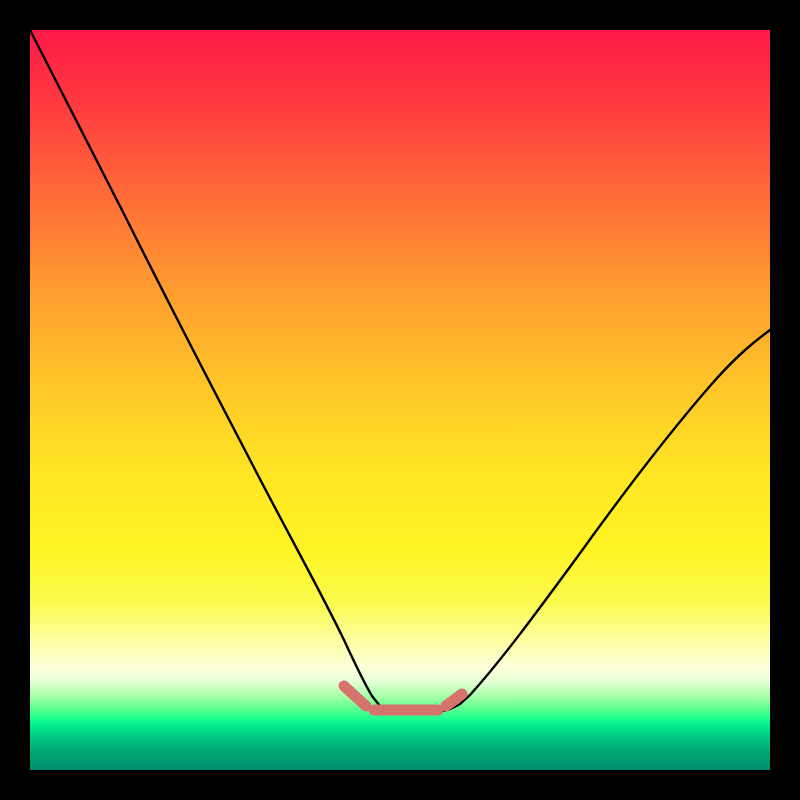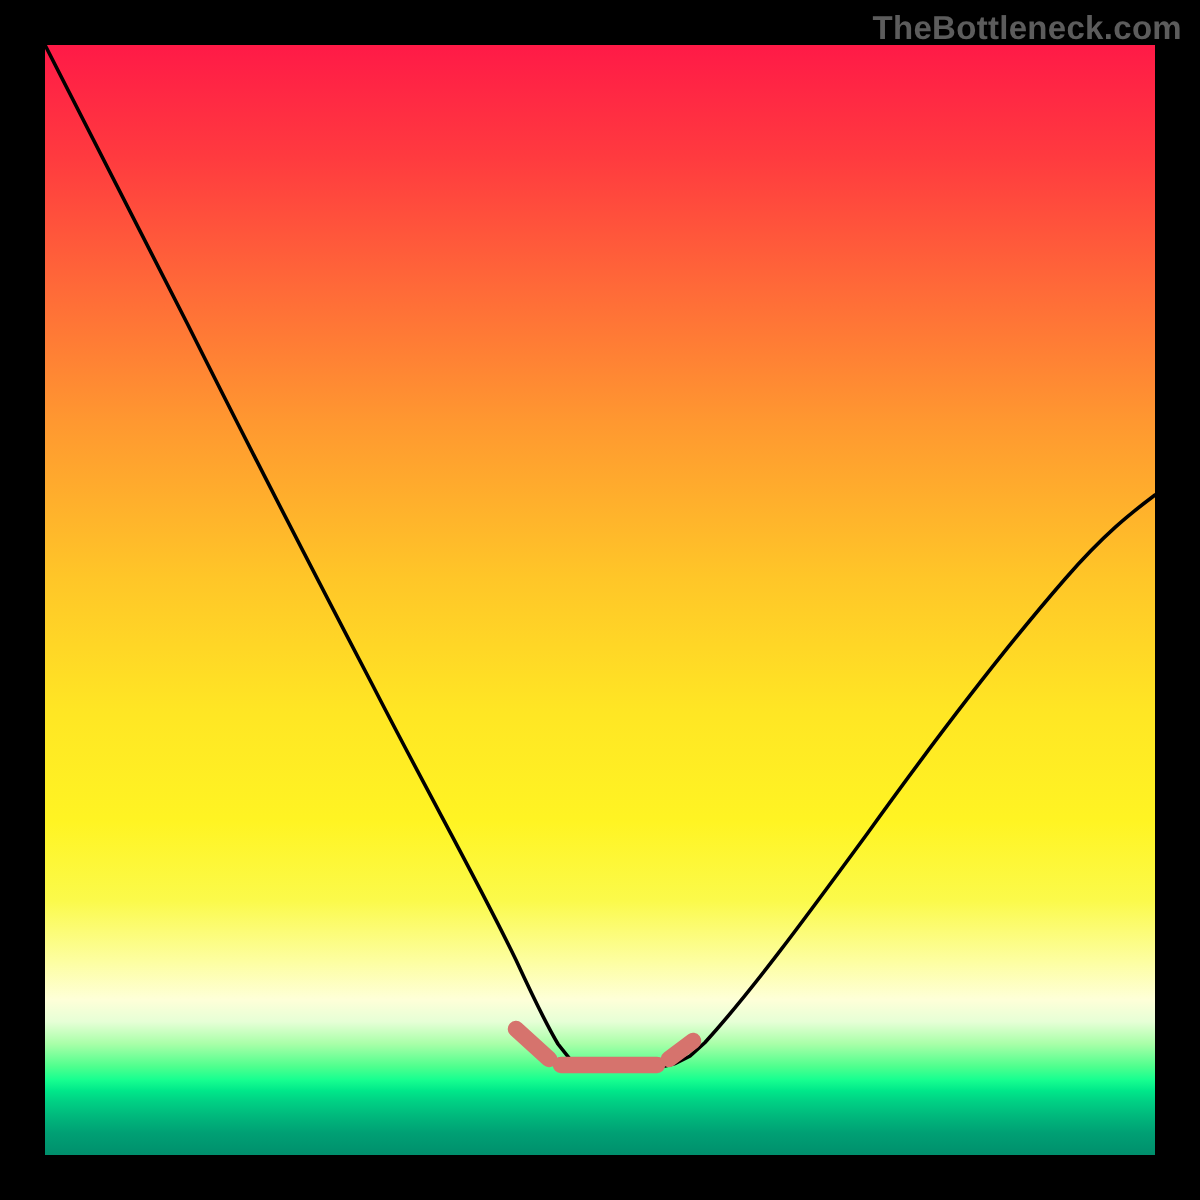--- a/index.html
+++ b/index.html
@@ -64,21 +64,20 @@
     top: 0;
     width: 740px;
     height: 740px;
     overflow: visible;
   }
 </style>
 </head>
 <body>
 
 <div class="frame">
-  <div class="watermark">TheBottleneck.com</div>
 
   <div class="plot">
     <svg class="curve" viewBox="0 0 740 740" preserveAspectRatio="none">
       <path d="M 0 0
                C 36 70, 66 128, 95 186
                C 130 256, 170 334, 218 426
                C 256 500, 290 560, 314 610
                C 326 636, 336 656, 342 666
                L 350 676
                L 358 680

